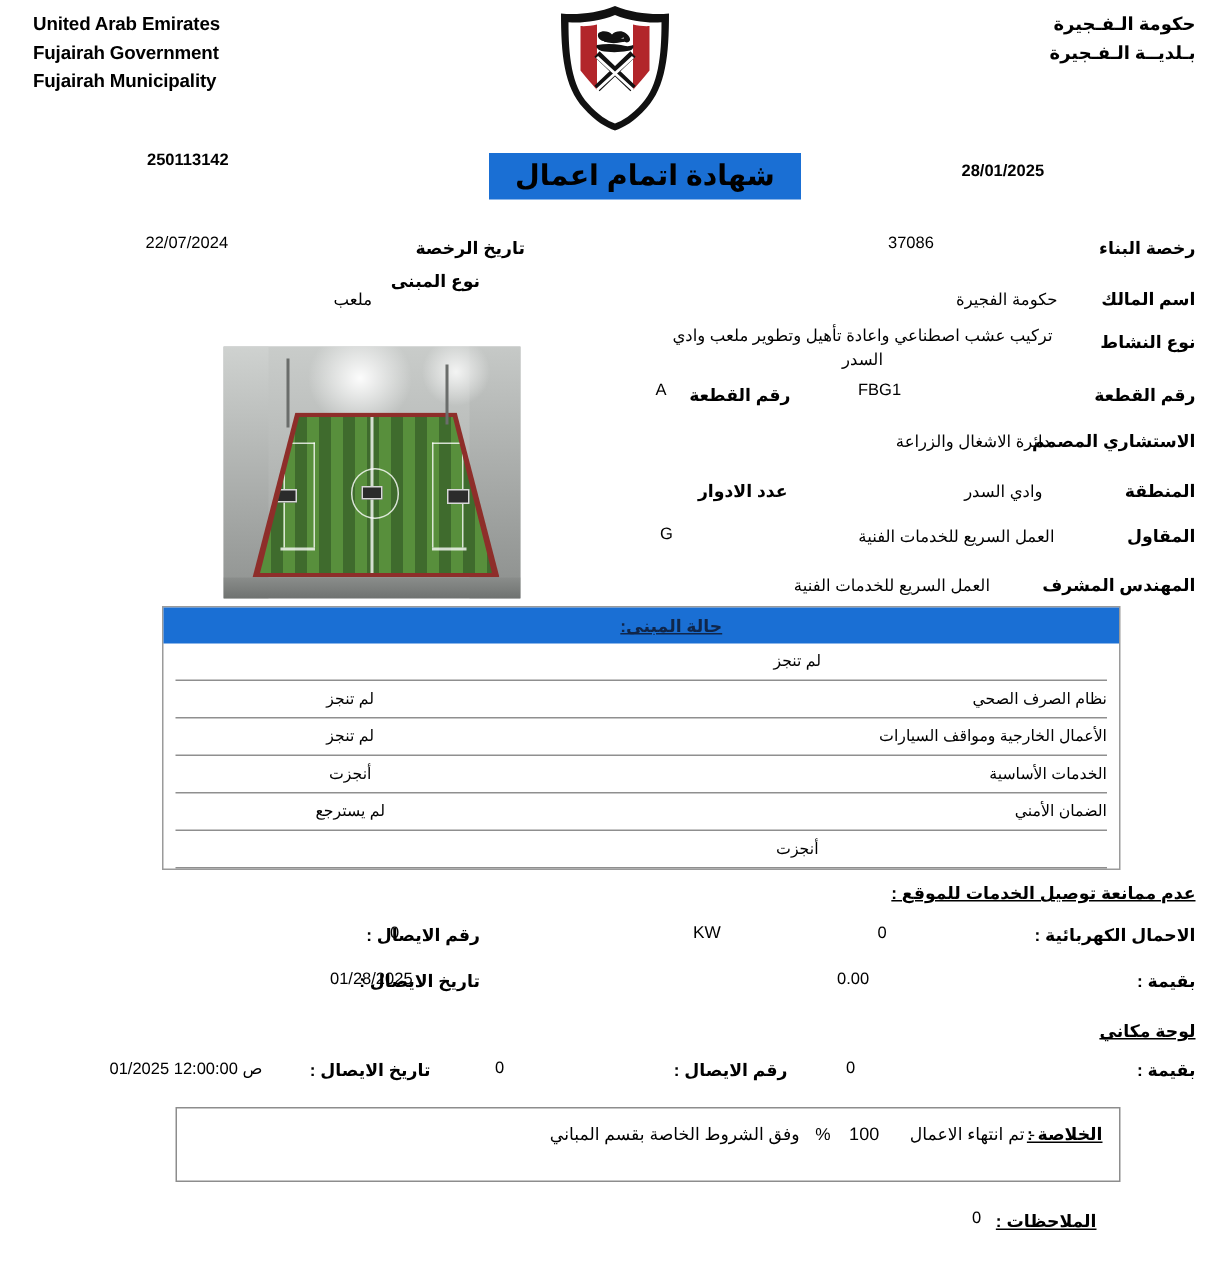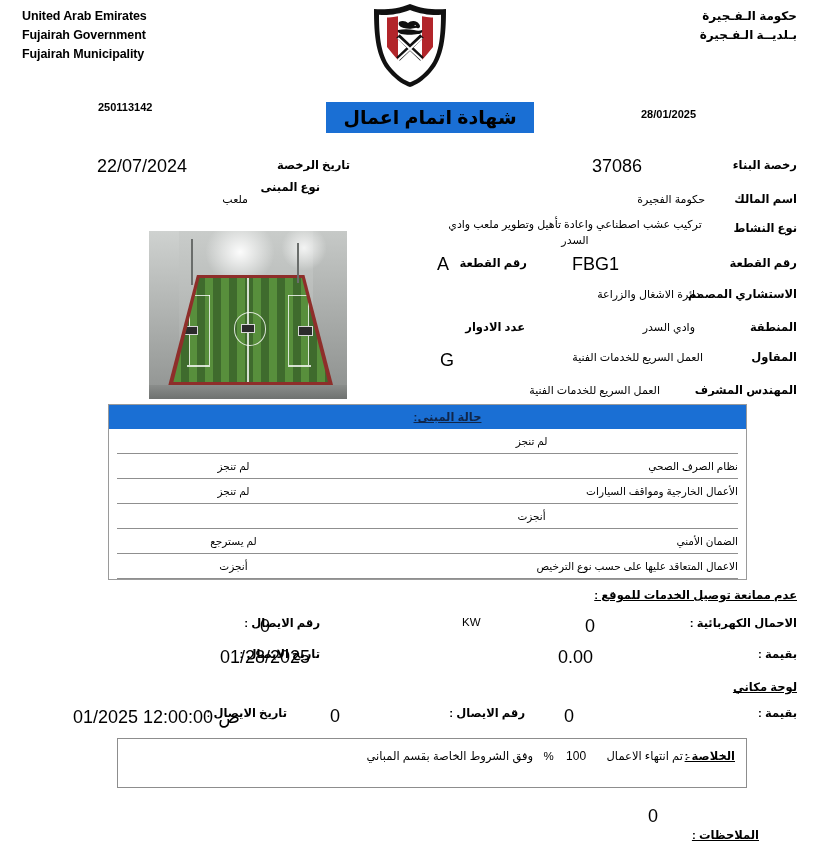--- a/index.html
+++ b/index.html
@@ -101,21 +101,21 @@
     position: absolute;
     direction: rtl;
     text-align: right;
     font-size: 11px;
     font-weight: normal;
     white-space: nowrap;
   }
   .val.ltr {
     direction: ltr;
     text-align: left;
-    font-size: 18px;
+    font-size: 11px;
   }
   .val.wrap {
     white-space: normal;
     line-height: 16px;
   }
 
   
   .photo {
     position: absolute;
     left: 149px;
@@ -366,28 +366,28 @@
     </div>
     <div class="status-row">
       <div class="sname">نظام الصرف الصحي</div>
       <div class="sval">لم تنجز</div>
     </div>
     <div class="status-row">
       <div class="sname">الأعمال الخارجية ومواقف السيارات</div>
       <div class="sval">لم تنجز</div>
     </div>
     <div class="status-row">
+      <div class="sname">الخدمات الأساسية</div>
       <div class="sval">أنجزت</div>
     </div>
     <div class="status-row">
       <div class="sname">الضمان الأمني</div>
       <div class="sval">لم يسترجع</div>
     </div>
     <div class="status-row">
-      <div class="sname">الاعمال المتعاقد عليها على حسب نوع الترخيص</div>
       <div class="sval">أنجزت</div>
     </div>
   </div>
 
   <div class="sec-head" style="right:18px; top:588px;">عدم ممانعة توصيل الخدمات للموقع :</div>
 
   <div class="lbl" style="right:18px; top:616px;">الاحمال الكهربائية :</div>
   <div class="val ltr" style="left:585px; top:616px;">0</div>
   <div class="val ltr" style="left:462px; top:616px; font-size:11.5px;">KW</div>
   <div class="lbl" style="right:495px; top:616px;">رقم الايصال :</div>
@@ -414,16 +414,16 @@
     <span>- تم انتهاء الاعمال</span>
     <span style="display:inline-block;width:14px;"></span>
     <span class="num">100</span>
     <span style="display:inline-block;width:6px;"></span>
     <span>%</span>
     <span style="display:inline-block;width:4px;"></span>
     <span>وفق الشروط الخاصة بقسم المباني</span>
   </div>
 
 
-  <div class="sec-head" style="right:56px; top:807px;margin-top:21px;">الملاحظات :</div>
+  <div class="sec-head" style="right:84px; top:807px;">الملاحظات :</div>
   <div class="val ltr" style="left:648px; top:806px;">0</div>
 
 </div>
 
 </body></html>

